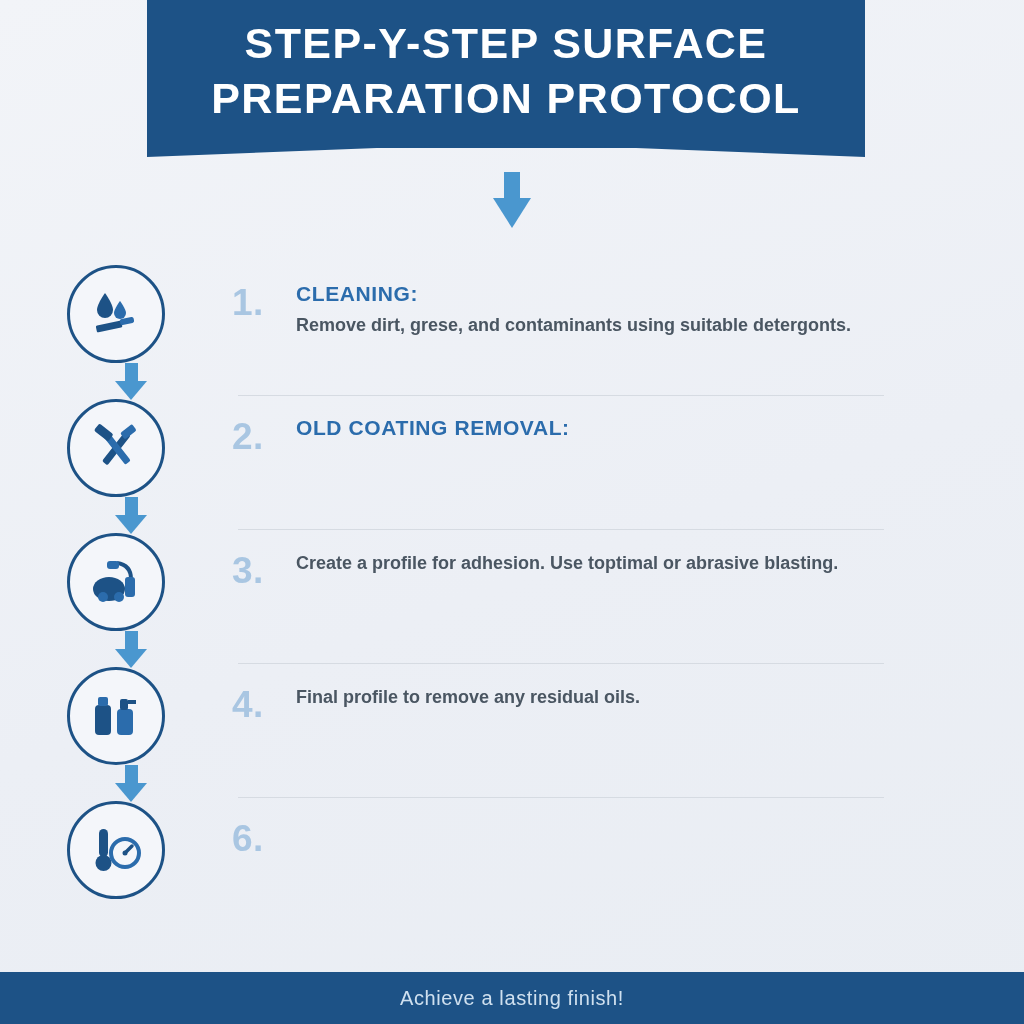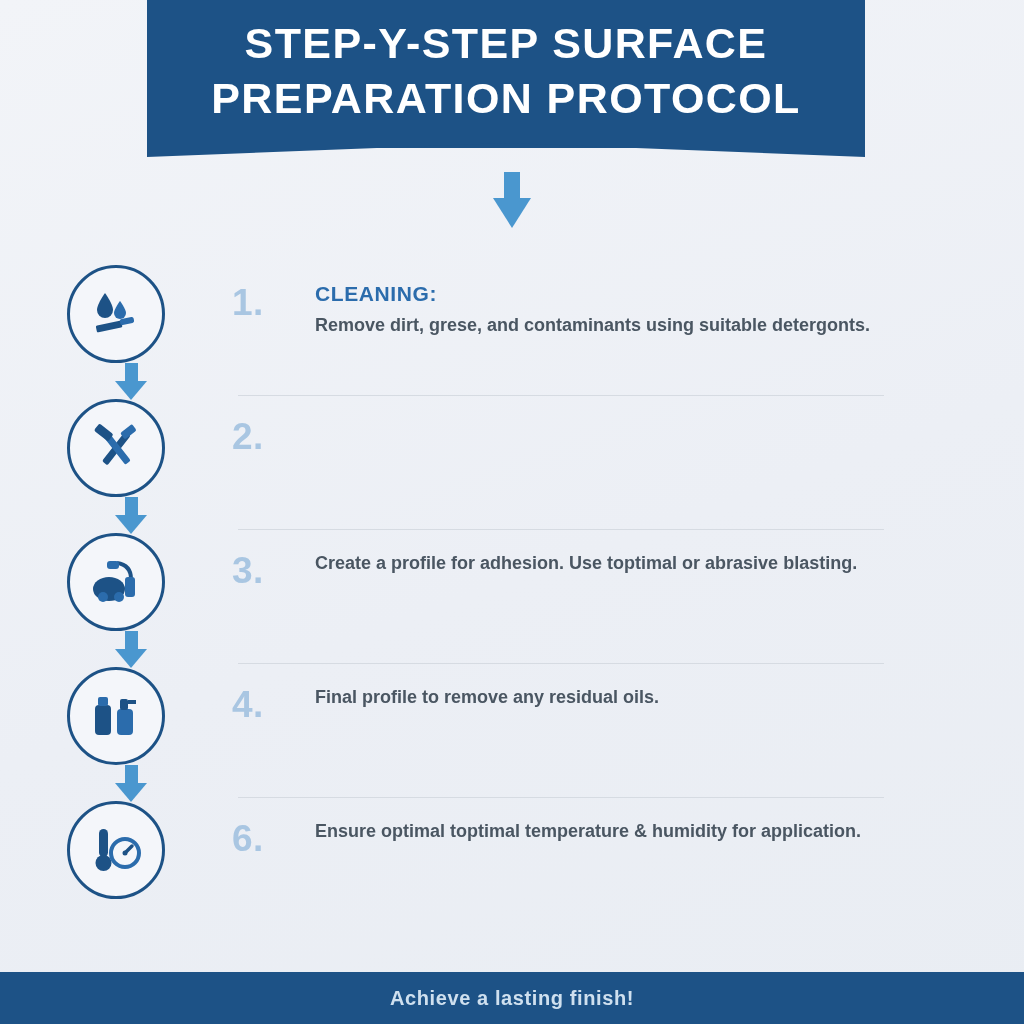--- a/index.html
+++ b/index.html
@@ -146,21 +146,20 @@
     color: #a9c6e2;
     font-size: 37px;
     font-weight: bold;
     padding-top: 20px;
     letter-spacing: 0.5px;
   }
   .step-text {
     flex: 1;
     padding-top: 20px;
     padding-right: 85px;
-    margin-left: 19px;
   }
   .step-title {
     color: #2b6cac;
     font-size: 21px;
     font-weight: bold;
     letter-spacing: 0.6px;
     text-transform: uppercase;
     margin: 0 0 6px 0;
   }
   .step-desc {
@@ -188,21 +187,21 @@
     width: 1024px;
     height: 52px;
     background: #1d5286;
     display: flex;
     align-items: center;
     justify-content: center;
   }
   .footer-text {
     color: #cfe0ef;
     font-size: 20px;
-    font-weight: bold;
+    font-weight: normal;
     letter-spacing: 0.6px;
   }
 
   svg { display: block; }
 </style>
 </head>
 <body>
 
 <div class="poster">
 
@@ -251,20 +250,21 @@
             <rect x="34" y="9" width="15" height="8" rx="2" fill="#2b6cac" transform="rotate(-38 41 13)"></rect>
           </svg>
         </div>
         <div class="connector">
           <div class="shaft"></div>
             <div class="head"></div>
         </div>
       </div>
       <div class="step-num">2.</div>
       <div class="step-text">
+        <p class="step-title">OLD COATING REMOVAL:</p>
       </div>
       <div class="divider"></div>
     </div>
 
     <div class="step">
       <div class="icon-wrap">
         <div class="icon-circle">
           <svg width="58" height="58" viewBox="0 0 58 58">
             <path d="M30 10 q14 2 14 16" stroke="#1d5286" stroke-width="4" fill="none"></path>
             <rect x="20" y="8" width="12" height="8" rx="3" fill="#2b6cac"></rect>
@@ -316,21 +316,20 @@
             <rect x="12" y="8" width="9" height="28" rx="4.5" fill="#1d5286"></rect>
             <circle cx="16.5" cy="42" r="8" fill="#1d5286"></circle>
             <circle cx="38" cy="32" r="14" fill="none" stroke="#2b6cac" stroke-width="4"></circle>
             <path d="M38 32 l7 -7" stroke="#1d5286" stroke-width="3.5" stroke-linecap="round"></path>
             <circle cx="38" cy="32" r="2.5" fill="#1d5286"></circle>
           </svg>
         </div>
       </div>
       <div class="step-num">6.</div>
       <div class="step-text">
-        <p class="step-desc">Ensure optimal toptimal temperature &amp; humidity for application.</p>
       </div>
     </div>
 
   </div>
 
   <div class="footer">
     <span class="footer-text">Achieve a lasting finish!</span>
   </div>
 
 </div>

